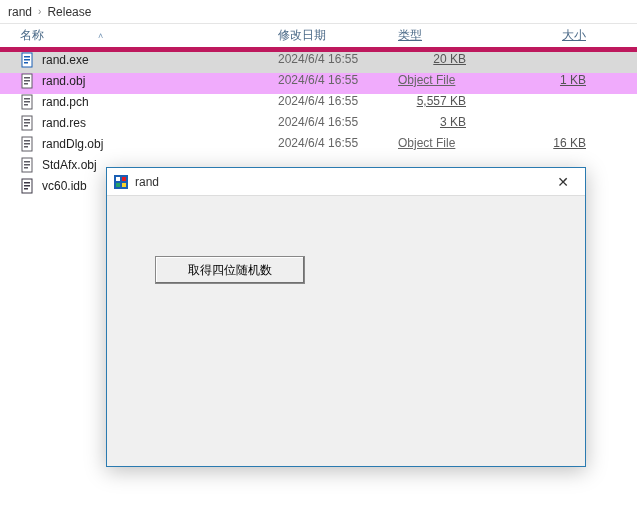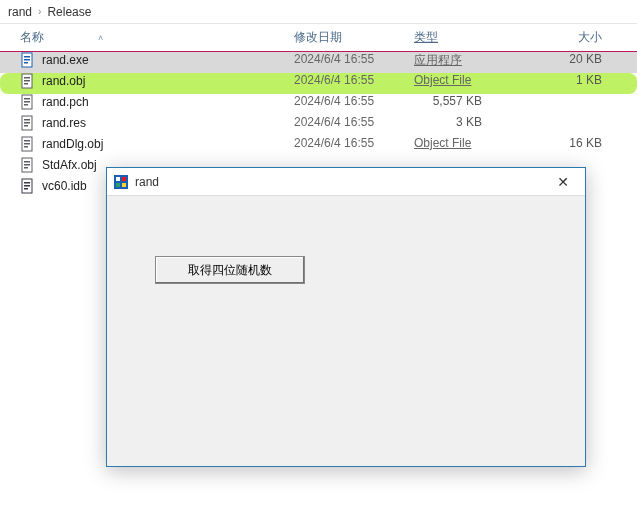--- a/index.html
+++ b/index.html
@@ -26,40 +26,40 @@
     margin: 0 6px;
     color: #888;
     font-size: 10px;
   }
   .header-row {
     display: flex;
     align-items: center;
     height: 28px;
     font-size: 12px;
     color: #4b6a88;
-    border-bottom: 1px solid #be185d;
+    border-bottom: 5px solid #be185d;
     user-select: none;
   }
   .col-name { width: 278px; padding-left: 20px; display:flex; align-items:center; gap:4px;}
-  .col-date { width: 120px; margin-left: 16px; }
+  .col-date { width: 120px; }
   .col-type { width: 120px; text-decoration: underline; }
-  .col-size { width: 80px; text-align: right; padding-right: 12px; }
+  .col-size { width: 80px; text-align: right; padding-right: 12px; text-decoration: underline; }
   .sort-arrow {
     font-size: 9px;
     color: #7a99b8;
     margin-left: 50px;
   }
   .file-row {
     display: flex;
     align-items: flex-start;
     height: 21px;
     font-size: 12px;
   }
   .file-row.selected { background: #d9d9d9; }
-  .file-row.hover { background: #bef264; border-radius: 8px; }
+  .file-row.hover { background: #f0abfc; }
   .file-row .col-name {
     display: flex;
     align-items: center;
     gap: 6px;
     padding-left: 20px;
     color: #222;
   }
   .file-row .col-date,
   .file-row .col-type { color: #666; }
   .file-row .col-size { color: #555; }
@@ -152,21 +152,20 @@
           <svg width="16" height="16" viewBox="0 0 16 16">
             <rect x="2" y="1" width="10" height="14" fill="#fff" stroke="#1a5fb4"></rect>
             <rect x="4" y="4" width="6" height="1.5" fill="#1a5fb4"></rect>
             <rect x="4" y="7" width="6" height="1.5" fill="#1a5fb4"></rect>
             <rect x="4" y="10" width="4" height="1.5" fill="#1a5fb4"></rect>
           </svg>
         </span>
         <span>rand.exe</span>
       </div>
       <div class="col-date">2024/6/4 16:55</div>
-      <div class="col-type">应用程序</div>
       <div class="col-size">20 KB</div>
     </div>
     <div class="file-row hover">
       <div class="col-name">
         <span class="icon">
           <svg width="16" height="16" viewBox="0 0 16 16">
             <rect x="2" y="1" width="10" height="14" fill="#fff" stroke="#5e5c64"></rect>
             <rect x="4" y="4" width="6" height="1.5" fill="#5e5c64"></rect>
             <rect x="4" y="7" width="6" height="1.5" fill="#5e5c64"></rect>
             <rect x="4" y="10" width="4" height="1.5" fill="#5e5c64"></rect>

